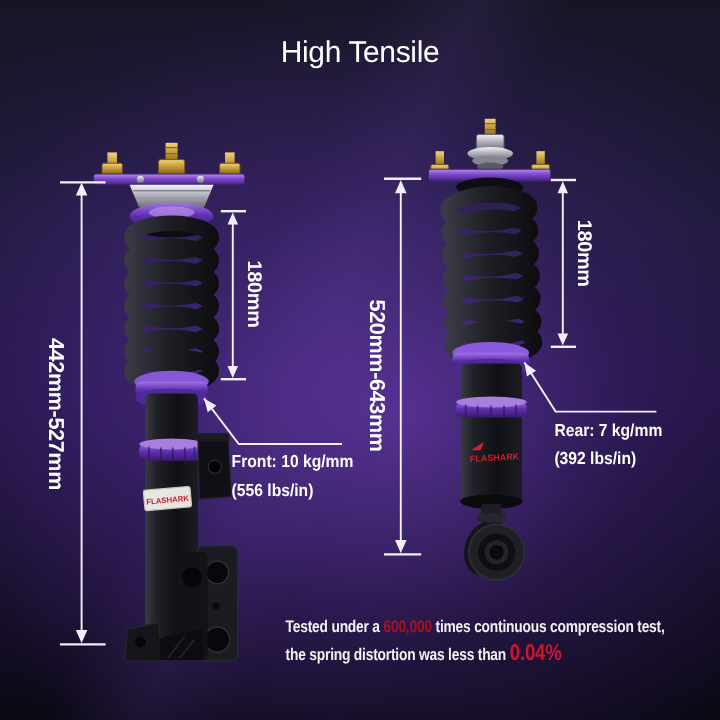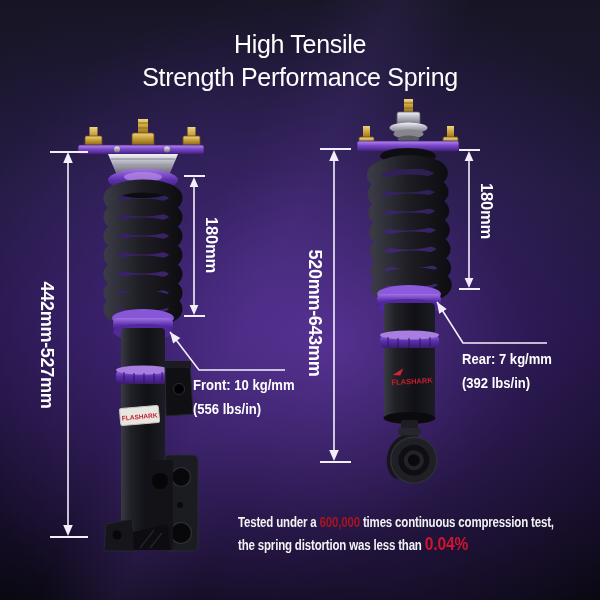--- a/index.html
+++ b/index.html
@@ -234,21 +234,20 @@
       <path d="M170,332 L173.1,343.5 L180.3,338 Z" stroke="none"></path>
     </g>
     <g class="dim" fill="#f3effa">
       <path d="M437,302 L463,343 L547,343" fill="none" stroke-width="1.6"></path>
       <path d="M437,302 L439.1,313.7 L446.7,308.9 Z" stroke="none"></path>
     </g>
   </svg>
 
   <div class="t title">
     <div>High Tensile</div>
-    <div>Strength Performance Spring</div>
   </div>
 
   <div class="vlabel v18" style="left:46px;top:345px;">442mm-527mm</div>
   <div class="vlabel v16" style="left:211px;top:245px;">180mm</div>
   <div class="vlabel v18" style="left:314px;top:313px;">520mm-643mm</div>
   <div class="vlabel v16" style="left:486px;top:211px;">180mm</div>
 
   <div class="spec" style="left:193px;top:373px;">
     <div>Front: 10 kg/mm</div>
     <div>(556 lbs/in)</div>

